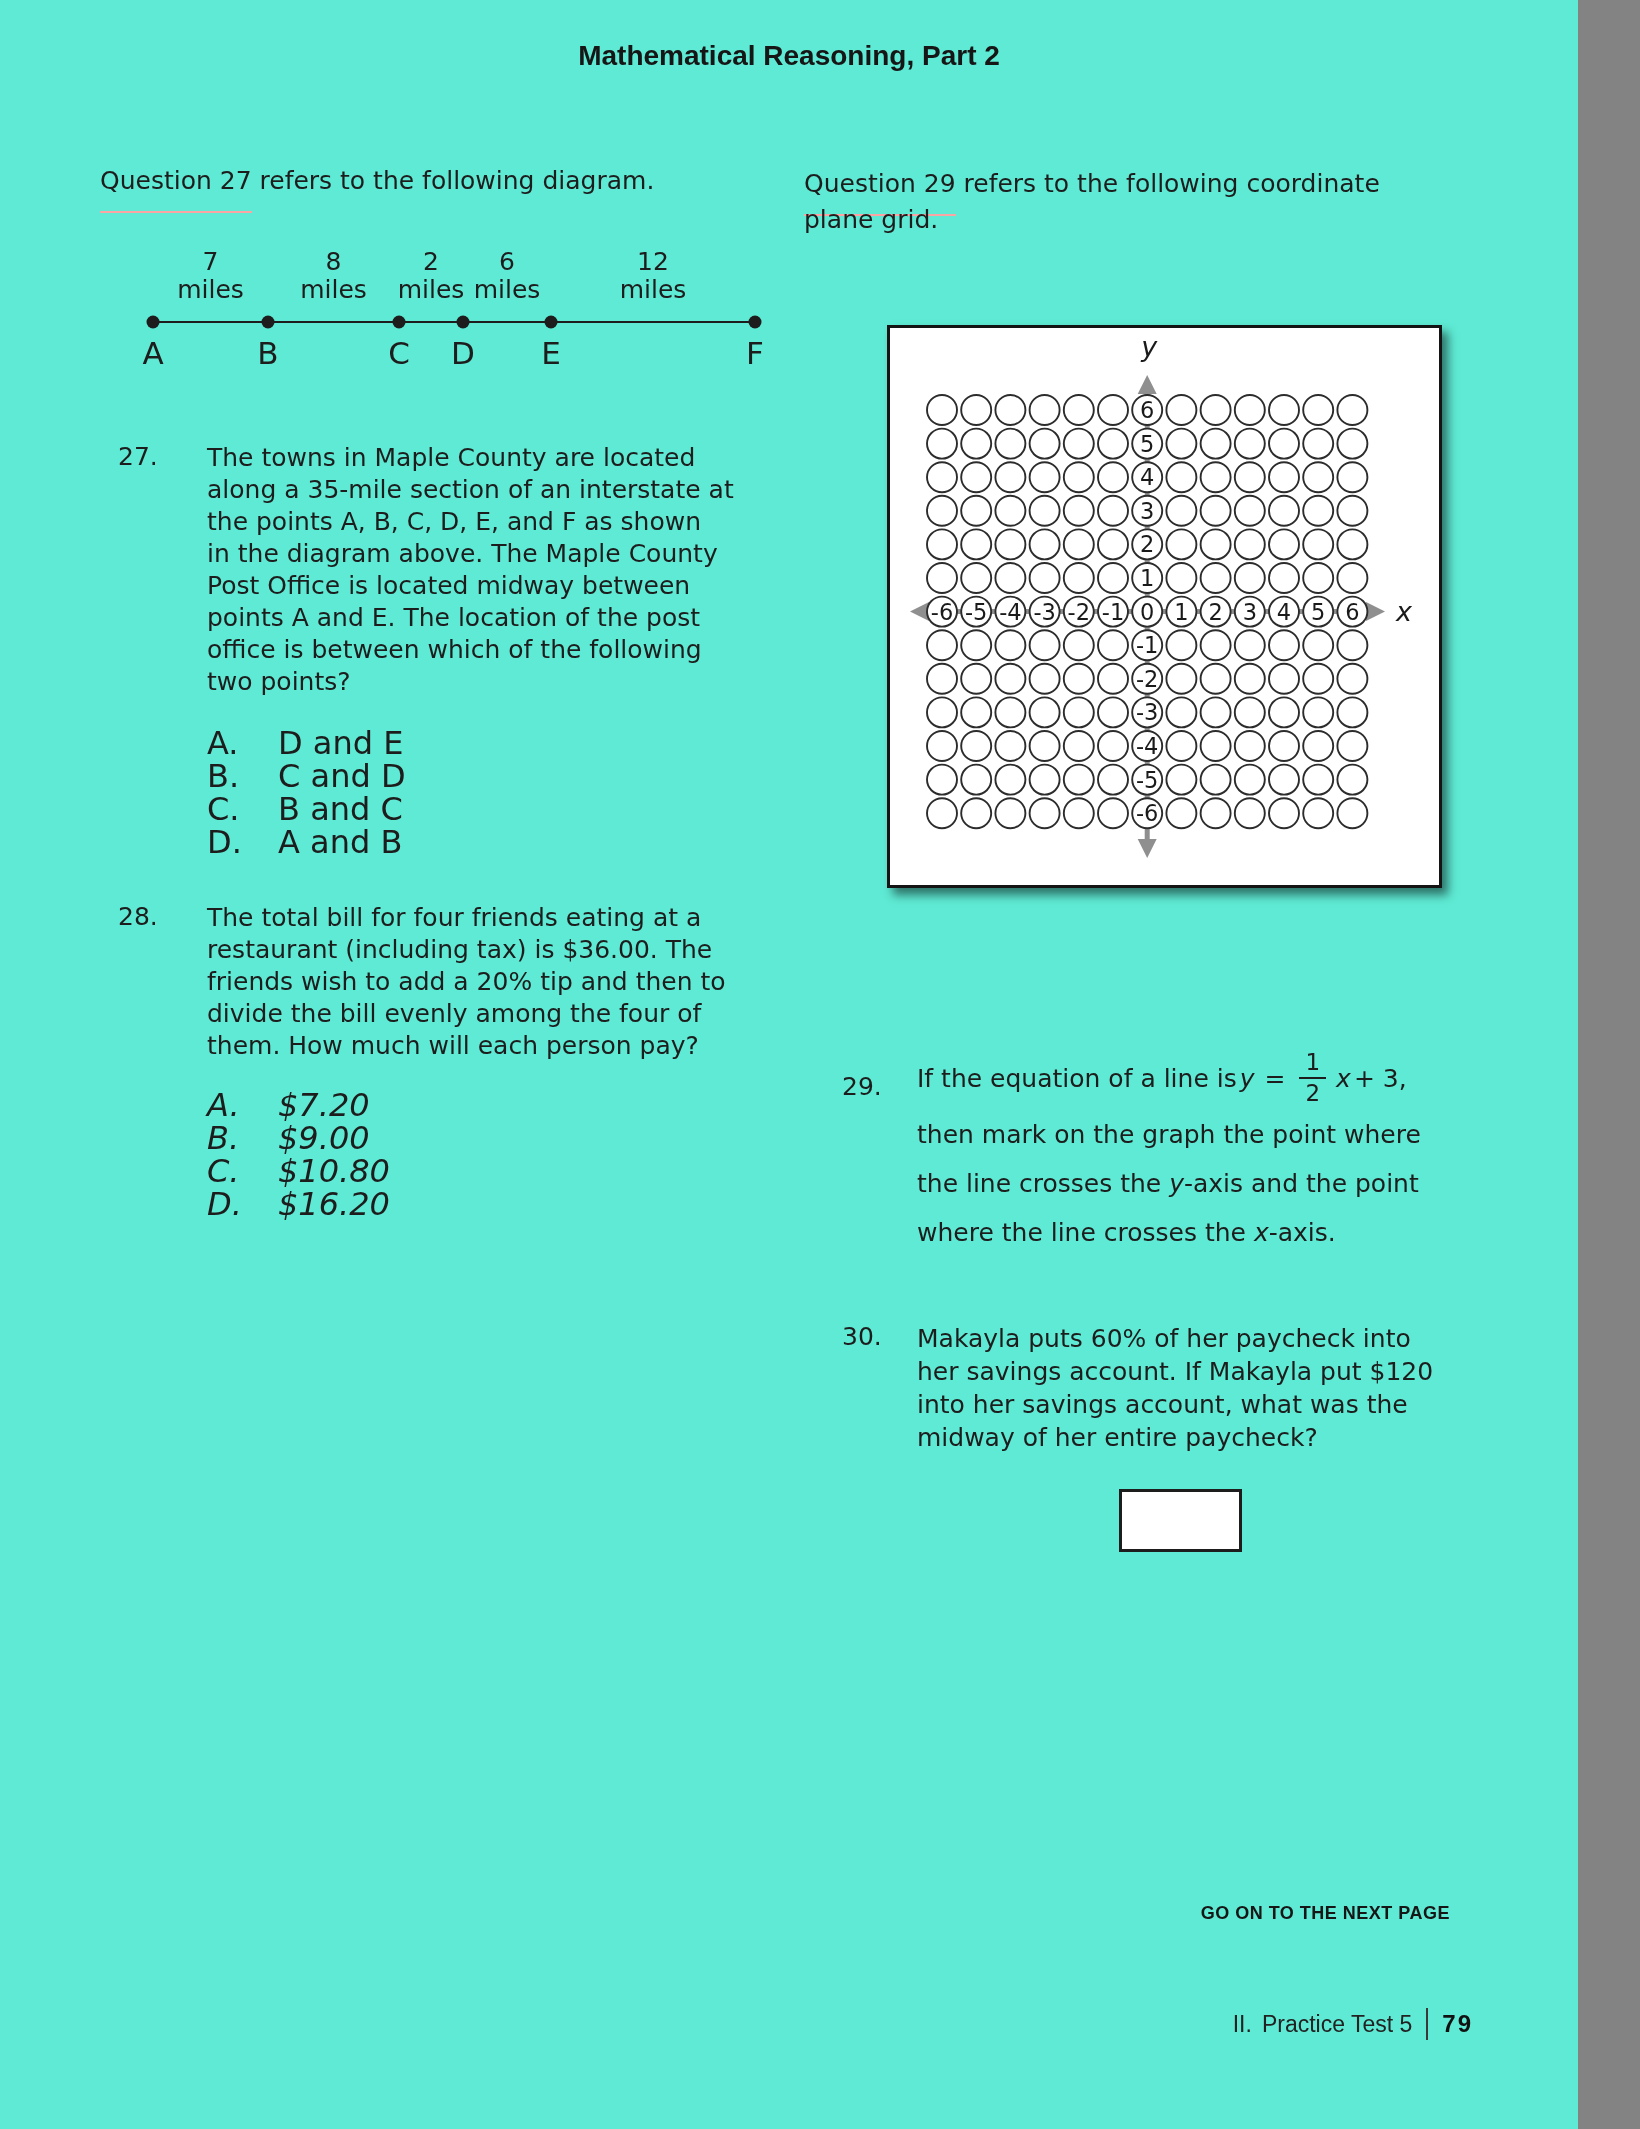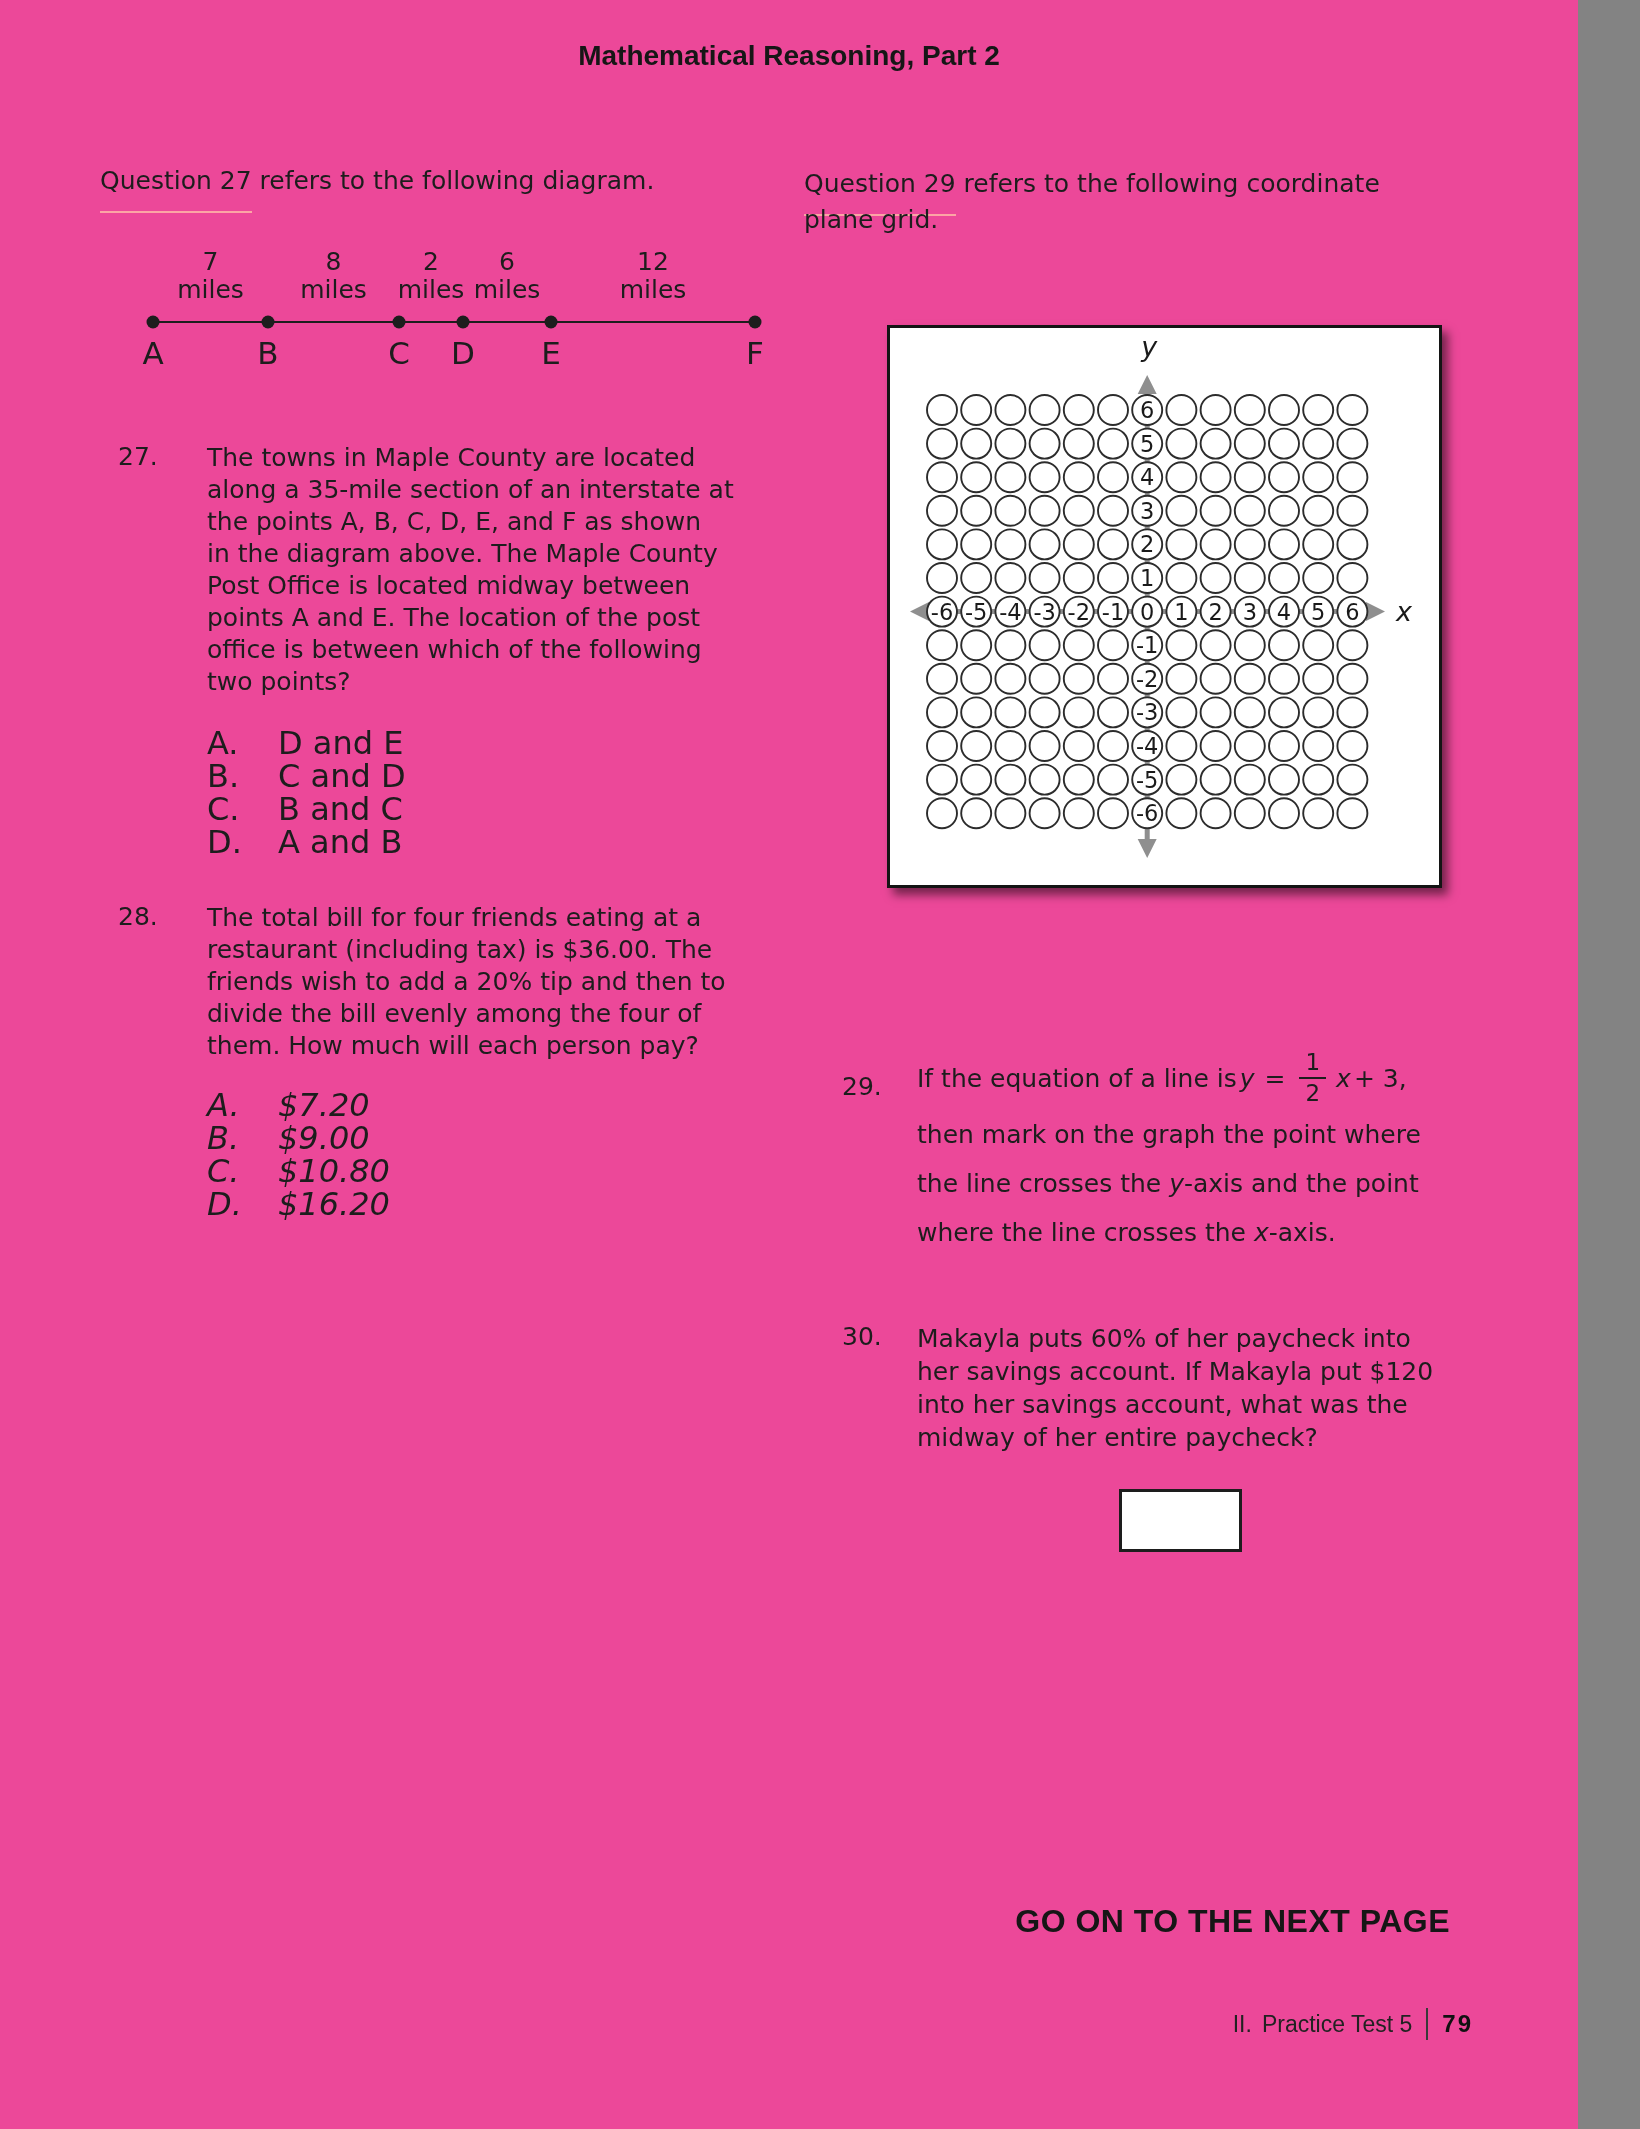--- a/index.html
+++ b/index.html
@@ -1,17 +1,17 @@
 <!DOCTYPE html>
 <html><head>
 <meta charset="utf-8">
 <style>
   html,body { margin:0; padding:0; background:#ffffff; }
   .page {
-    position:relative; width:1640px; height:2129px; background:#ec4899;
+    position:relative; width:1640px; height:2129px; background:#5eead4;
     font-family:"DejaVu Sans","Liberation Sans",sans-serif; color:#1d1d1d; overflow:hidden;
   }
   .graybar { position:absolute; top:0; right:0; width:62px; height:2129px; background:#838383; }
 
   .title {
     position:absolute; top:40px; left:0; right:62px; text-align:center;
     font-family:"Liberation Sans",sans-serif; font-weight:bold; font-size:28px; color:#161616;
   }
 
   .intro { position:absolute; font-size:25px; color:#1d1d1d; }
@@ -53,21 +53,21 @@
   #numberline { position:absolute; left:103px; top:238px; }
 
   #gridbox {
     position:absolute; left:887px; top:325px; width:549px; height:557px;
     border:3px solid #141414; background:#ffffff;
     box-shadow:6px 7px 9px rgba(0,0,0,0.50);
   }
 
   #goon {
     position:absolute; top:1903px; right:190px;
-    font-family:"Liberation Sans",sans-serif; font-weight:bold; font-size:32px;
+    font-family:"Liberation Sans",sans-serif; font-weight:bold; font-size:18px;
     letter-spacing:0.5px; color:#161616;
   }
   #pagefoot {
     position:absolute; top:2008px; right:167px; display:flex; align-items:center;
     font-family:"Liberation Sans",sans-serif; font-size:23px; color:#222;
   }
   #pagefoot .num { margin-right:10px; }
   #pagefoot .sep { width:2px; height:32px; background:#3a3a3a; margin:0 14px; }
   #pagefoot .pgnum { font-weight:bold; font-size:24px; letter-spacing:2px; color:#111; }
 </style>

